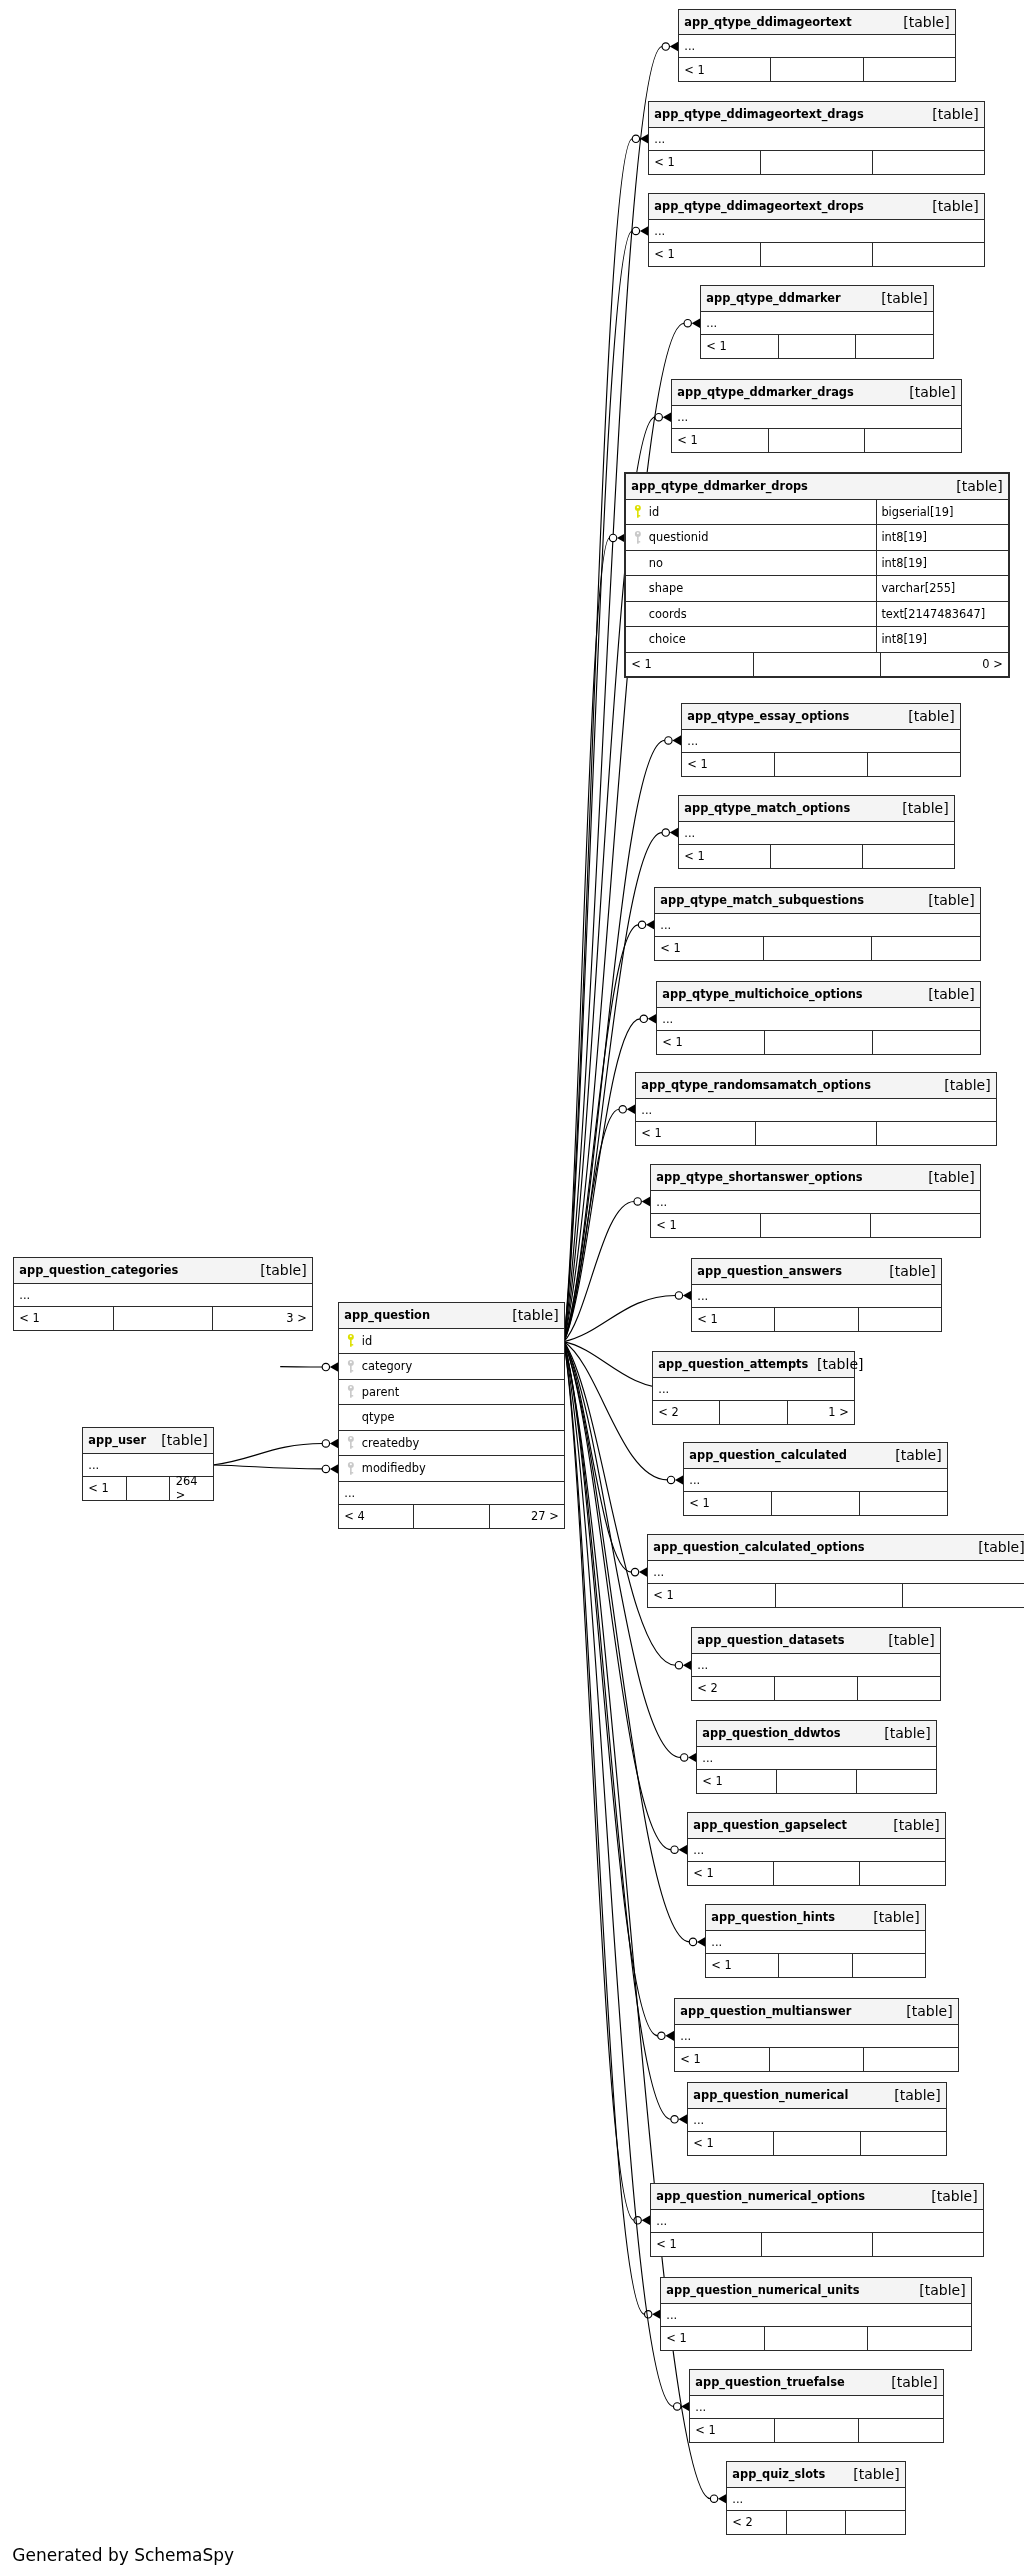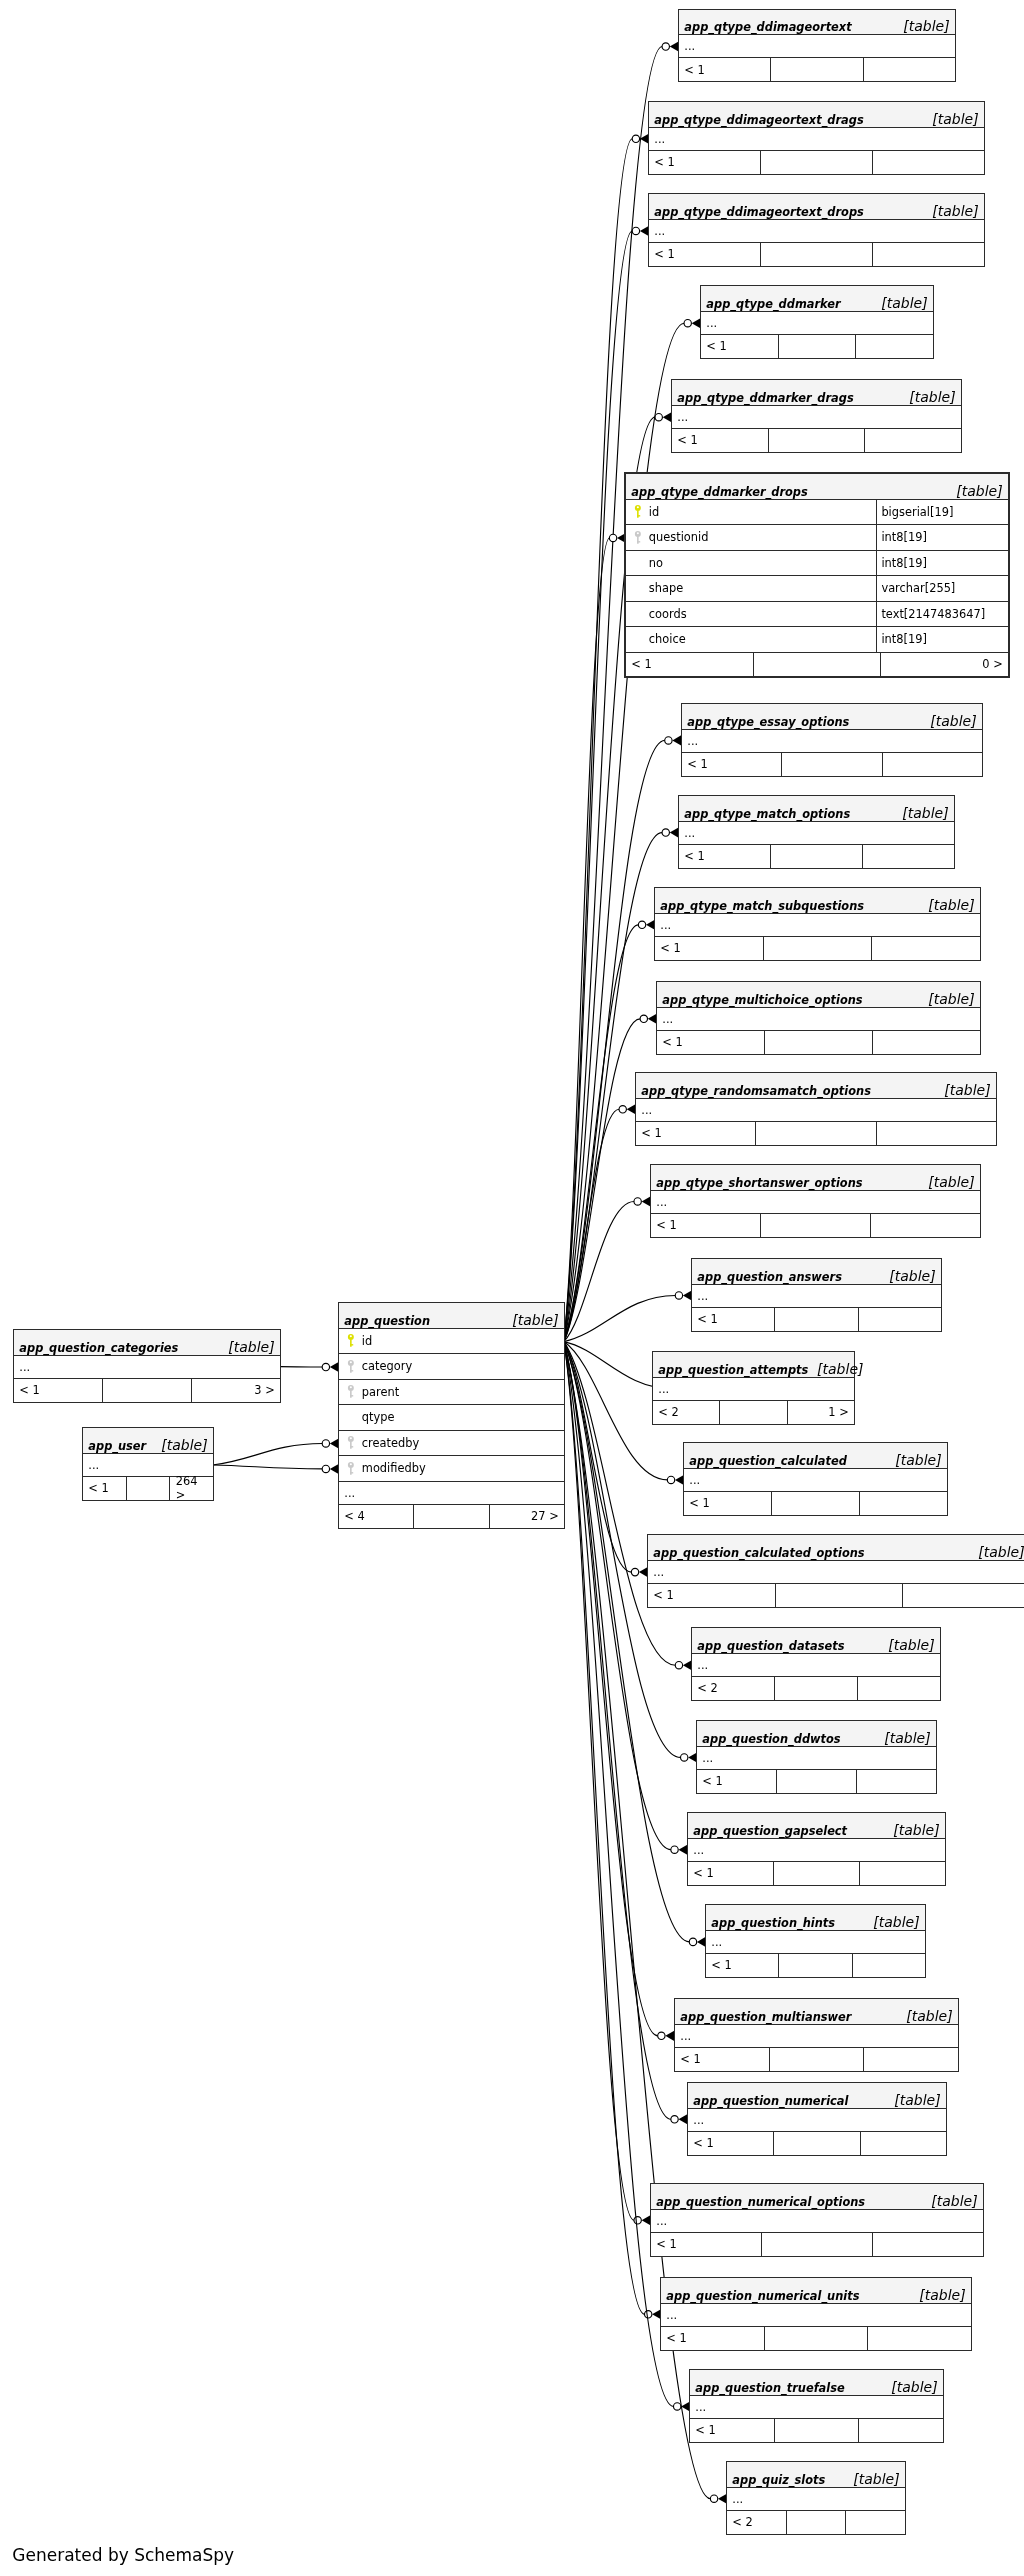--- a/index.html
+++ b/index.html
@@ -1,21 +1,21 @@
 <!DOCTYPE html>
 <html style="font-size:14px"><head>
 <meta charset="utf-8">
 <style>
   html,body{margin:0;padding:0;background:#fff;}
   #canvas{position:relative;width:1025px;height:2576px;background:#fff;
           font-family:"DejaVu Sans","Liberation Sans",sans-serif;color:#000;}
   #rels{position:absolute;left:0;top:0;z-index:0;}
   .tbl{position:absolute;z-index:1;background:#fff;border:1.4px solid #2b2b2b;box-sizing:border-box;font-size:11.4px;}
   .tbl.focus{border-width:2.6px;}
-  .hd{height:24.6px;display:flex;align-items:flex-end;padding:0 5.3px;background:#f4f4f4;border-bottom:1.4px solid #2b2b2b;font-style:italic;}
+  .hd{height:24.6px;display:flex;align-items:center;padding:0 5.3px;background:#f4f4f4;border-bottom:1.4px solid #2b2b2b;}
   .nm{font-weight:bold;white-space:nowrap;margin-right:auto;}
   .tag{font-size:14px;white-space:nowrap;padding-left:8.8px;}
   .rw{height:23px;display:flex;align-items:center;padding:0 5.3px;border-bottom:1.4px solid #2b2b2b;box-sizing:border-box;}
   .fld{height:25.5px;padding:0;}
   .fname{flex:1;display:flex;align-items:center;gap:6.1px;padding:0 7px;height:100%;}
   .ftype{width:132px;border-left:1.4px solid #2b2b2b;display:flex;align-items:center;padding:0 4.4px;height:100%;box-sizing:border-box;}
   .key{width:9.7px;height:15px;display:inline-flex;flex:0 0 9.7px;}
   .key.none{visibility:hidden;}
   .pk{color:#dde000;}
   .fk{color:#c9c9c9;}
@@ -245,21 +245,21 @@
         </span>
     <span class="ftype">int8[19]</span>
   </div>
   <div class="ft">
         <span class="fc l">&lt; 1</span>
         <span class="fc m"></span>
         <span class="fc r">0 &gt;</span>
       </div>
 </div>
 
-<div class="tbl" style="left:681px;top:703px;width:302px">
+<div class="tbl" style="left:681px;top:703px;width:280px">
   <div class="hd">
         <span class="nm">app_qtype_essay_options</span>
         <span class="tag">[table]</span>
       </div>
   <div class="rw">...</div>
   <div class="ft">
         <span class="fc l">&lt; 1</span>
         <span class="fc m"></span>
         <span class="fc r"></span>
       </div>
@@ -505,21 +505,21 @@
         <span class="tag">[table]</span>
       </div>
   <div class="rw">...</div>
   <div class="ft">
         <span class="fc l">&lt; 2</span>
         <span class="fc m"></span>
         <span class="fc r"></span>
       </div>
 </div>
 
-<div class="tbl" style="left:13px;top:1329px;width:268px">
+<div class="tbl" style="left:13px;top:1257px;width:300px">
   <div class="hd">
         <span class="nm">app_question_categories</span>
         <span class="tag">[table]</span>
       </div>
   <div class="rw">...</div>
   <div class="ft">
         <span class="fc l">&lt; 1</span>
         <span class="fc m"></span>
         <span class="fc r">3 &gt;</span>
       </div>

